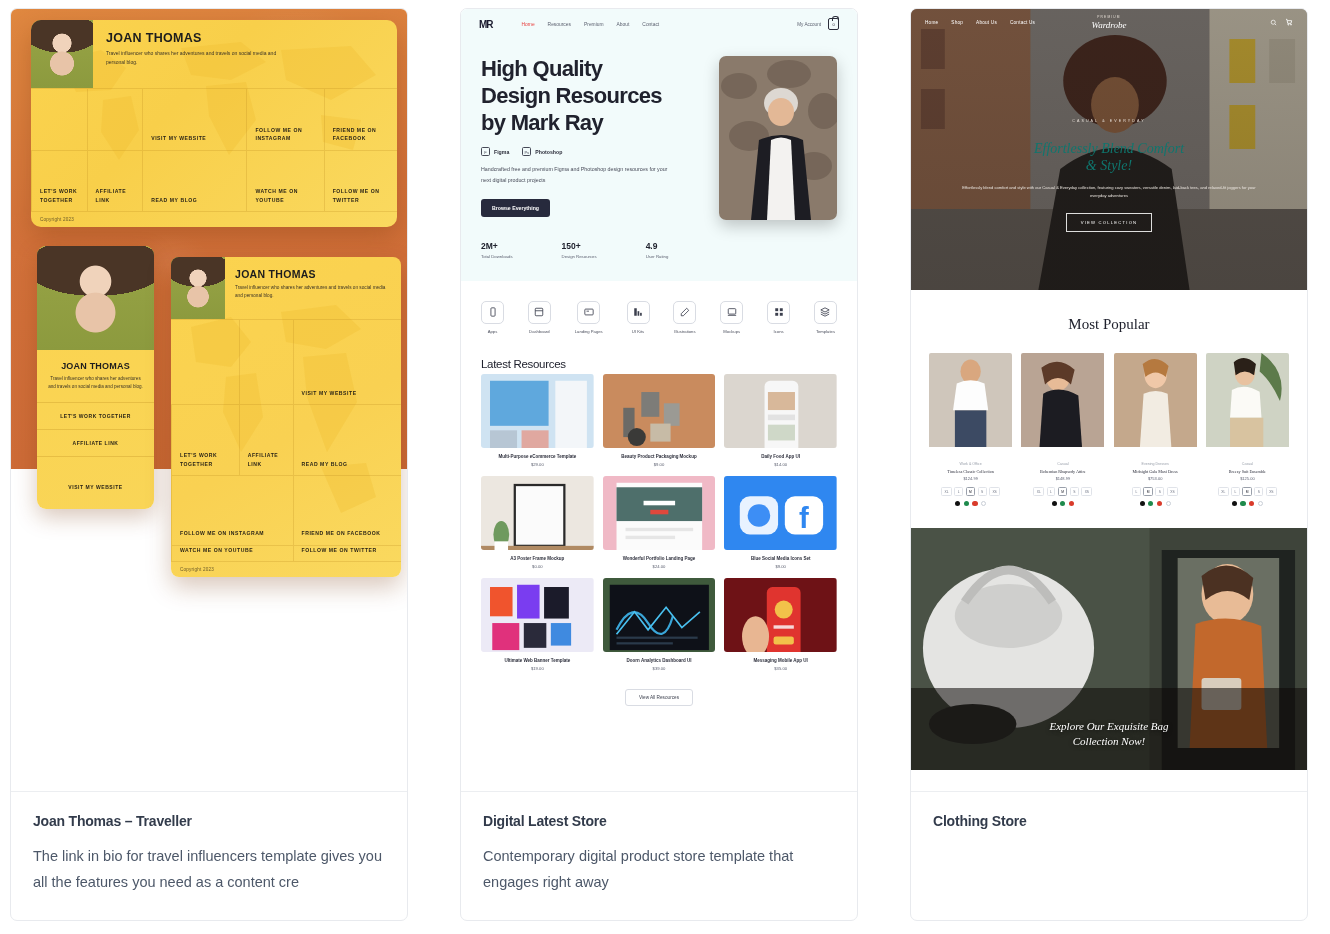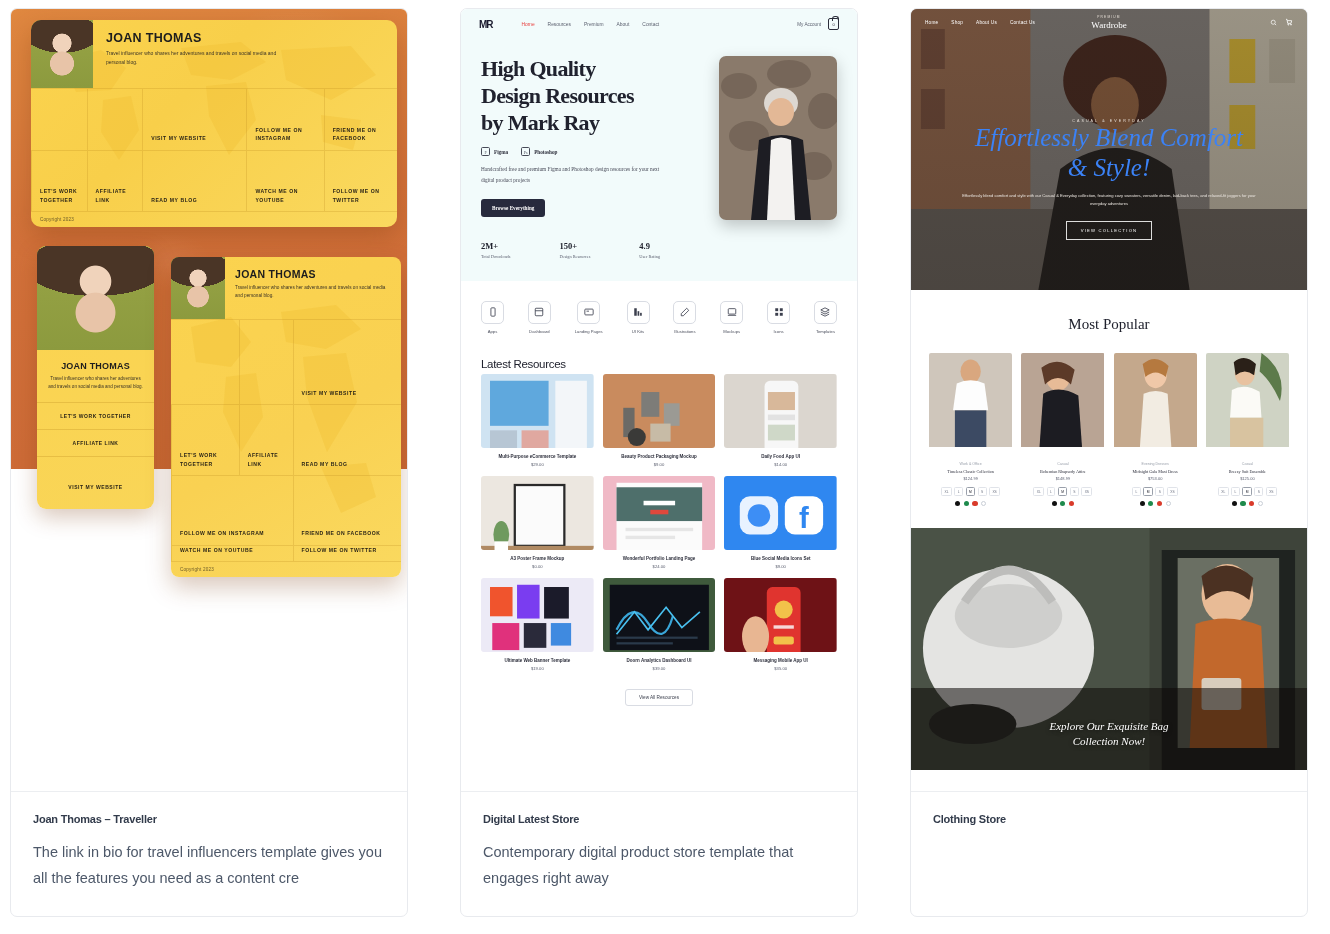--- a/index.html
+++ b/index.html
@@ -27,21 +27,21 @@
     height: 782px;
     overflow: hidden;
     position: relative;
   }
   .meta {
     border-top: 1px solid #eceef1;
     padding: 21px 22px 24px 22px;
     flex: 1;
   }
   .meta h3 {
-    font-size: 11px;
+    font-size: 14px;
     font-weight: 700;
     color: #323b4b;
     letter-spacing: -.2px;
     margin-bottom: 14px;
   }
   .meta p {
     font-size: 14.5px;
     line-height: 1.82;
     color: #4d5869;
     font-weight: 400;
@@ -117,21 +117,21 @@
   .c2-nav{display:flex;align-items:center;padding:9px 18px 0;gap:16px;}
   .logo2{font-size:10px;font-weight:900;color:#1a1a2e;letter-spacing:-1px;}
   .nav2{display:flex;gap:13px;margin-left:13px;}
   .nav2 a{font-size:4.9px;color:#5a5f6e;text-decoration:none;}
   .nav2 a.active{color:#e8413f;}
   .acct{margin-left:auto;display:flex;align-items:center;gap:7px;}
   .acct span{font-size:4.6px;color:#5a5f6e;}
   .cart{width:11px;height:12px;border:.9px solid #2b2d3a;border-radius:2px;position:relative;}
   .cart::before{content:"";position:absolute;left:2.6px;top:-2.6px;width:5px;height:4px;border:.9px solid #2b2d3a;border-bottom:none;border-radius:3px 3px 0 0;}
   .cart::after{content:"0";position:absolute;inset:0;font-size:4px;display:flex;align-items:center;justify-content:center;color:#2b2d3a;}
-  .c2-main{display:flex;padding:26px 20px 0;gap:14px;font-family:Liberation Serif, serif;}
+  .c2-main{display:flex;padding:26px 20px 0;gap:14px;}
   .h1-2{font-size:22px;line-height:1.22;font-weight:700;color:#20222e;letter-spacing:-.7px;}
   .tools{display:flex;gap:13px;margin:11px 0 8px;}
   .tool{display:flex;align-items:center;gap:4px;}
   .tool i{width:9px;height:9px;border:.8px solid #474a58;border-radius:1.6px;display:block;font-style:normal;font-size:4px;color:#474a58;text-align:center;line-height:9px;}
   .tool span{font-size:5.2px;font-weight:700;color:#2b2d3a;}
   .sub2{font-size:5.3px;line-height:2;color:#474a58;max-width:190px;}
   .btn2{display:inline-block;margin-top:13px;background:#272a3d;color:#fff;font-size:5.2px;
         padding:6px 11px;border-radius:3px;font-weight:600;}
   .stats{display:flex;gap:49px;margin:24px 0 0;}
   .st-v{font-size:8.5px;font-weight:700;color:#20222e;}
@@ -152,25 +152,25 @@
            font-size:4.7px;color:#3b3f4d;padding:5px 13px;}
 
   
   .c3{height:782px;background:#fff;position:relative;}
   .c3-hero{height:281px;position:relative;overflow:hidden;}
   .c3-ov{position:absolute;inset:0;background:linear-gradient(rgba(30,22,18,.34),rgba(30,22,18,.44));}
   .c3-nav{position:relative;z-index:3;display:flex;align-items:center;padding:9px 14px;gap:13px;}
   .c3-nav a{font-size:4.7px;color:#fff;text-decoration:none;letter-spacing:.2px;}
   .brand3{position:absolute;left:50%;transform:translateX(-50%);text-align:center;top:6px;}
   .brand3 .b1{font-size:3.2px;color:#e6ded6;letter-spacing:1.2px;}
-  .brand3 .b2{font-family:"Liberation Serif",serif;font-size:9px;color:#fff;margin-top:1px;}
+  .brand3 .b2{font-family:"Liberation Serif",serif;font-style:italic;font-size:9px;color:#fff;margin-top:1px;}
   .c3-ic{margin-left:auto;display:flex;gap:8px;align-items:center;}
   .c3-hero-body{position:absolute;z-index:3;left:0;right:0;top:110px;text-align:center;padding:0 34px;}
   .kicker{font-size:3.6px;letter-spacing:2.1px;color:#e8e0d8;}
-  .h3-ttl{font-family:"Liberation Serif",serif;font-style:italic;font-size:25px;color:#3b82f6;line-height:1.2;margin-top:0;}
+  .h3-ttl{font-family:"Liberation Serif",serif;font-style:italic;font-size:14px;color:#0f766e;line-height:1.2;margin-top:18px;}
   .h3-sub{font-size:4.1px;color:#eae4de;line-height:1.95;margin-top:9px;padding:0 12px;}
   .btn3{display:inline-block;margin-top:13px;border:.9px solid rgba(255,255,255,.85);color:#fff;
         font-size:4.2px;letter-spacing:1.2px;padding:6px 14px;}
   .pop-sec{padding:26px 18px 22px;}
   .pop-ttl{font-family:"Liberation Serif",serif;font-size:15px;text-align:center;color:#20222e;}
   .pgrid{display:grid;grid-template-columns:repeat(4,1fr);gap:9px;margin-top:20px;}
   .pthumb{height:102px;border-radius:2px;overflow:hidden;}
   .pcat{font-size:3.6px;color:#9aa0ab;text-align:center;margin-top:7px;}
   .pname{font-size:4.2px;color:#2b2d3a;text-align:center;margin-top:3px;font-family:"Liberation Serif",serif;}
   .pprice{font-size:4px;color:#5c6070;text-align:center;margin-top:2px;}

